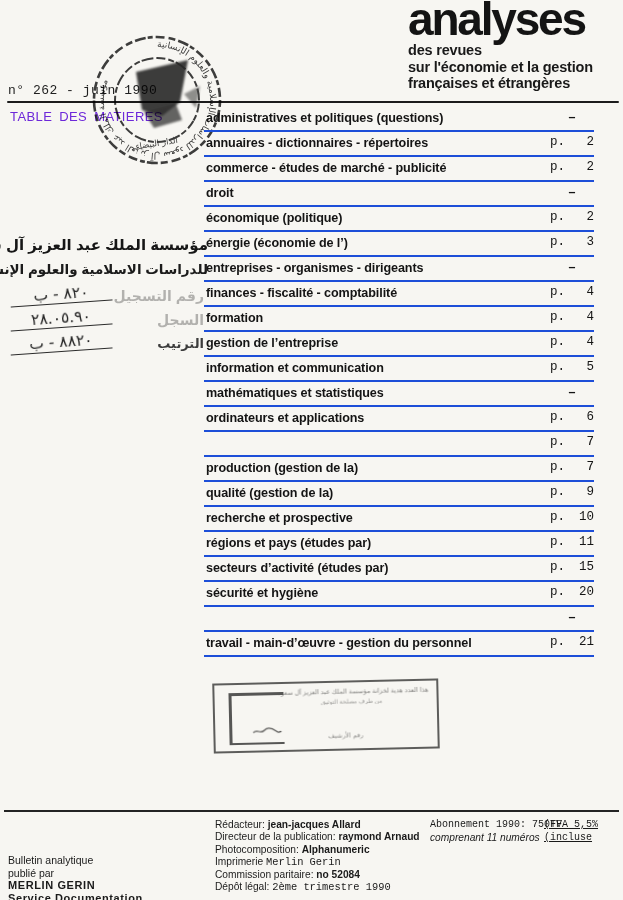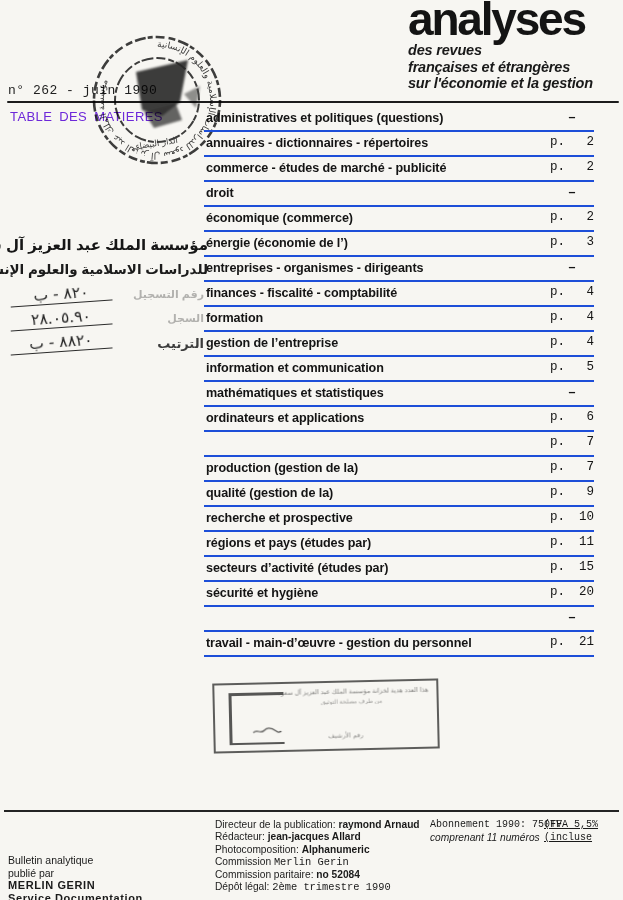--- a/index.html
+++ b/index.html
@@ -13,21 +13,21 @@
   .issue-no{
     position:absolute;left:8px;top:83px;
     font-family:"Liberation Mono","DejaVu Sans Mono",monospace;
     font-size:13px;letter-spacing:.5px;color:#1f1f1f;white-space:nowrap;
   }
   .masthead{position:absolute;left:408px;top:-6px;width:215px;}
   .masthead-title{
     font-size:46px;font-weight:700;letter-spacing:-2.2px;color:#141414;
     line-height:50px;
   }
-  .masthead-sub{margin-top:-2px;font-size:14.5px;font-weight:600;line-height:16.5px;color:#191919;letter-spacing:-.2px;font-style:italic;}
+  .masthead-sub{margin-top:-2px;font-size:14.5px;font-weight:600;line-height:16.5px;color:#191919;letter-spacing:-.2px;}
   .header-rule{position:absolute;left:7px;top:101px;width:612px;height:2.4px;background:#1c1c1c;border-radius:1px;}
   .toc-heading{
     position:absolute;left:10px;top:109px;
     font-size:13px;font-weight:400;letter-spacing:.4px;word-spacing:3px;color:#6d28d9;white-space:nowrap;
   }
   
   .round-stamp{position:absolute;left:84px;top:24px;width:146px;height:148px;
     mix-blend-mode:multiply;opacity:.92;filter:blur(.35px);}
   
   .toc{position:absolute;left:204px;top:107px;width:390px;}
@@ -40,21 +40,21 @@
     font-family:"Liberation Mono","DejaVu Sans Mono",monospace;font-size:12.5px;color:#151515;}
   .toc-page .ppfx{display:inline-block;width:24px;}
   .toc-page .pnum{display:inline-block;width:20px;text-align:right;}
   .toc-page .dash{display:inline-block;width:44px;text-align:center;font-weight:700;font-family:"Liberation Sans",sans-serif;}
   
   .own{position:absolute;left:0;top:236px;width:208px;direction:rtl;overflow:hidden;}
   .own-l1{font-size:15px;font-weight:700;white-space:nowrap;color:#161616;filter:blur(.25px);}
   .own-l2{margin-top:7px;font-size:13.5px;font-weight:700;white-space:nowrap;color:#1b1b1b;filter:blur(.3px);}
   .own-fields{margin-top:8px;}
   .own-field{position:relative;height:24px;}
-  .own-label{position:absolute;right:4px;top:3px;font-size:11px;font-weight:700;color:#333;white-space:nowrap;}
+  .own-label{position:absolute;right:4px;top:3px;font-size:14px;font-weight:700;color:#333;white-space:nowrap;}
   .own-label.faint{opacity:.35;filter:blur(.4px);}
   .own-label.strong{opacity:.95;font-size:13px;}
   .own-value{
     position:absolute;right:96px;top:0;min-width:102px;text-align:center;
     font-family:"DejaVu Sans",sans-serif;font-size:15.5px;color:#242424;
     transform:rotate(-4deg);border-bottom:1.6px solid #2a2a2a;white-space:nowrap;filter:blur(.2px);
   }
   
   .gift{
     position:absolute;left:213px;top:681px;width:226px;height:70px;box-sizing:border-box;
@@ -87,22 +87,22 @@
 <body>
 
 <div class="page">
 
   <div class="issue-no">n° 262 - juin 1990</div>
 
   <div class="masthead">
     <div class="masthead-title">analyses</div>
     <div class="masthead-sub">
       <div>des revues</div>
+      <div>sur l'économie et la gestion</div>
       <div>françaises et étrangères</div>
-      <div>sur l'économie et la gestion</div>
     </div>
   </div>
 
   <div class="header-rule"></div>
   <div class="toc-heading">TABLE DES MATIERES</div>
 
   <svg class="round-stamp" viewBox="0 0 146 148">
     <g stroke="#2e2e2e" fill="none">
       <circle cx="73" cy="76" r="63" stroke-width="2.6" stroke-dasharray="7 3 11 2 5 3 9 4"></circle>
       <circle cx="73" cy="76" r="42" stroke-width="2" stroke-dasharray="9 3 6 2 12 3" transform="rotate(30 73 76)"></circle>
@@ -132,21 +132,21 @@
       </div>
       <div class="toc-row">
         <span class="toc-label">commerce - études de marché - publicité</span>
         <span class="toc-page"><span class="ppfx">p.</span><span class="pnum">2</span></span>
       </div>
       <div class="toc-row">
         <span class="toc-label">droit</span>
         <span class="toc-page"><span class="dash">–</span></span>
       </div>
       <div class="toc-row">
-        <span class="toc-label">économique (commerce)</span>
+        <span class="toc-label">économique (politique)</span>
         <span class="toc-page"><span class="ppfx">p.</span><span class="pnum">2</span></span>
       </div>
       <div class="toc-row">
         <span class="toc-label">énergie (économie de l’)</span>
         <span class="toc-page"><span class="ppfx">p.</span><span class="pnum">3</span></span>
       </div>
       <div class="toc-row">
         <span class="toc-label">entreprises - organismes - dirigeants</span>
         <span class="toc-page"><span class="dash">–</span></span>
       </div>
@@ -242,24 +242,24 @@
 
   <div class="footer-rule"></div>
   <div class="f-left">
       <div>Bulletin analytique</div>
       <div>publié par</div>
       <div class="b">MERLIN GERIN</div>
       <div class="b">Service Documentation</div>
       <div class="b">38050 GRENOBLE CEDEX</div>
     </div>
   <div class="f-mid">
+      <div><span class="lab">Rédacteur: </span><span class="val-bold">jean-jacques Allard</span></div>
       <div><span class="lab">Directeur de la publication: </span><span class="val-bold">raymond Arnaud</span></div>
-      <div><span class="lab">Rédacteur: </span><span class="val-bold">jean-jacques Allard</span></div>
       <div><span class="lab">Photocomposition: </span><span class="val-bold">Alphanumeric</span></div>
-      <div><span class="lab">Commission </span><span class="val-mono">Merlin Gerin</span></div>
+      <div><span class="lab">Imprimerie </span><span class="val-mono">Merlin Gerin</span></div>
       <div><span class="lab">Commission paritaire: </span><span class="val-bold">no 52084</span></div>
       <div><span class="lab">Dépôt légal: </span><span class="val-mono">2ème trimestre 1990</span></div>
     </div>
   <div class="f-right">
       <div class="r-row">
         <span class="r-main">Abonnement 1990: 750FF</span>
         <span class="r-brace">(TVA 5,5%</span>
       </div>
       <div class="r-row">
         <span class="r-main sansish">comprenant 11 numéros</span>

